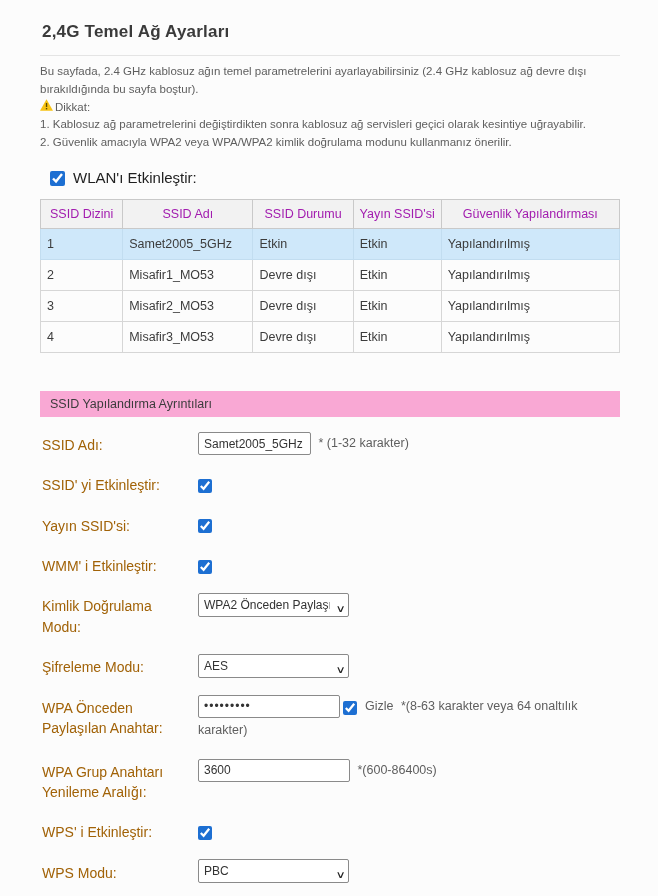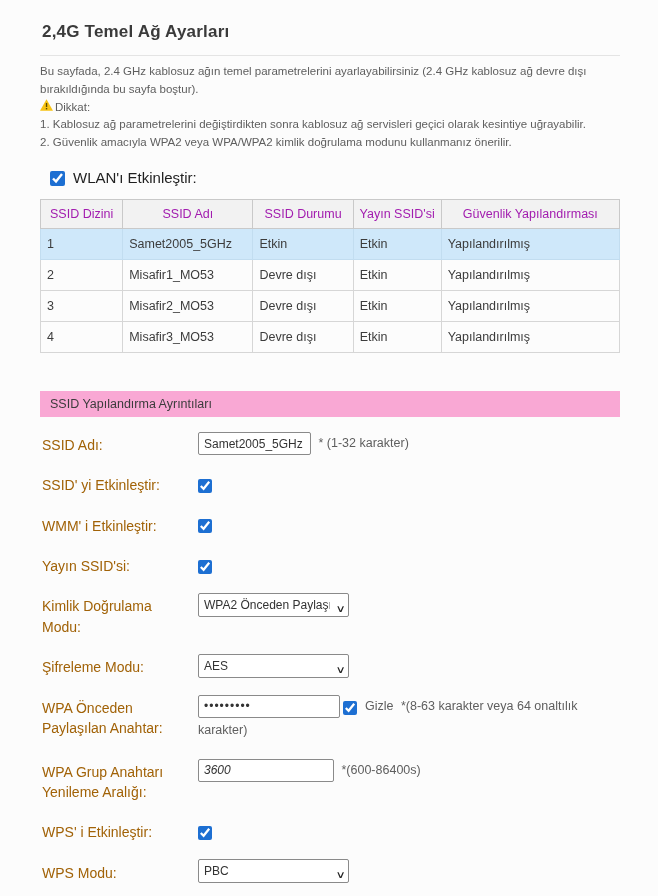--- a/index.html
+++ b/index.html
@@ -61,21 +61,21 @@
   }
   .form-control { flex:1; font-size:12.5px; color:#5a5a5a; line-height:24px; }
   .form-control input[type="checkbox"] { vertical-align:middle; margin-top:4px; }
 
   .txt-input {
     height:23px; border:1px solid #8a8a8a; border-radius:2px;
     padding:0 5px; font-size:12px; color:#333;
     font-family:"Liberation Sans", sans-serif; background:#fff;
     vertical-align:middle;
   }
-  .w-ssid { width:113px; } .w-key { width:142px; letter-spacing:1px; } .w-num { width:136px;font-style:italic; }
+  .w-ssid { width:113px; } .w-key { width:142px; letter-spacing:1px; } .w-num { width:152px; }
 
   .select-wrap { position:relative; display:inline-block; vertical-align:middle; }
   .select-wrap select {
     appearance:none; -webkit-appearance:none;
     width:151px; height:24px; border:1px solid #8a8a8a; border-radius:2px;
     padding:0 18px 0 5px; font-size:12px; color:#333;
     font-family:"Liberation Sans", sans-serif; background:#fff;
   }
   .chevron {
     position:absolute; right:5px; top:4px; font-size:10px; color:#222;
@@ -172,28 +172,28 @@
     </div>
 
     <div class="form-row">
       <div class="form-label">SSID' yi Etkinleştir:</div>
       <div class="form-control">
         <input type="checkbox" checked="" style="">
       </div>
     </div>
 
     <div class="form-row">
+      <div class="form-label">Yayın SSID'si:</div>
+      <div class="form-control">
+        <input type="checkbox" checked="" style="">
+      </div>
+    </div>
+
+    <div class="form-row">
       <div class="form-label">WMM' i Etkinleştir:</div>
-      <div class="form-control">
-        <input type="checkbox" checked="" style="">
-      </div>
-    </div>
-
-    <div class="form-row">
-      <div class="form-label">Yayın SSID'si:</div>
       <div class="form-control">
         <input type="checkbox" checked="" style="">
       </div>
     </div>
 
     <div class="form-row">
       <div class="form-label">Kimlik Doğrulama Modu:</div>
       <div class="form-control">
         <span class="select-wrap">
           <select>

